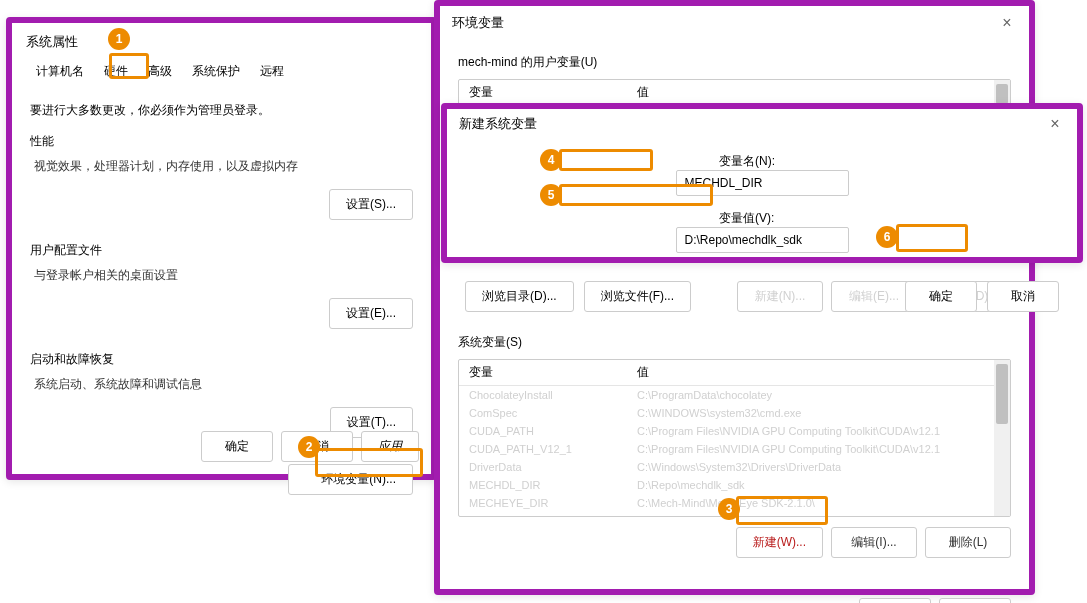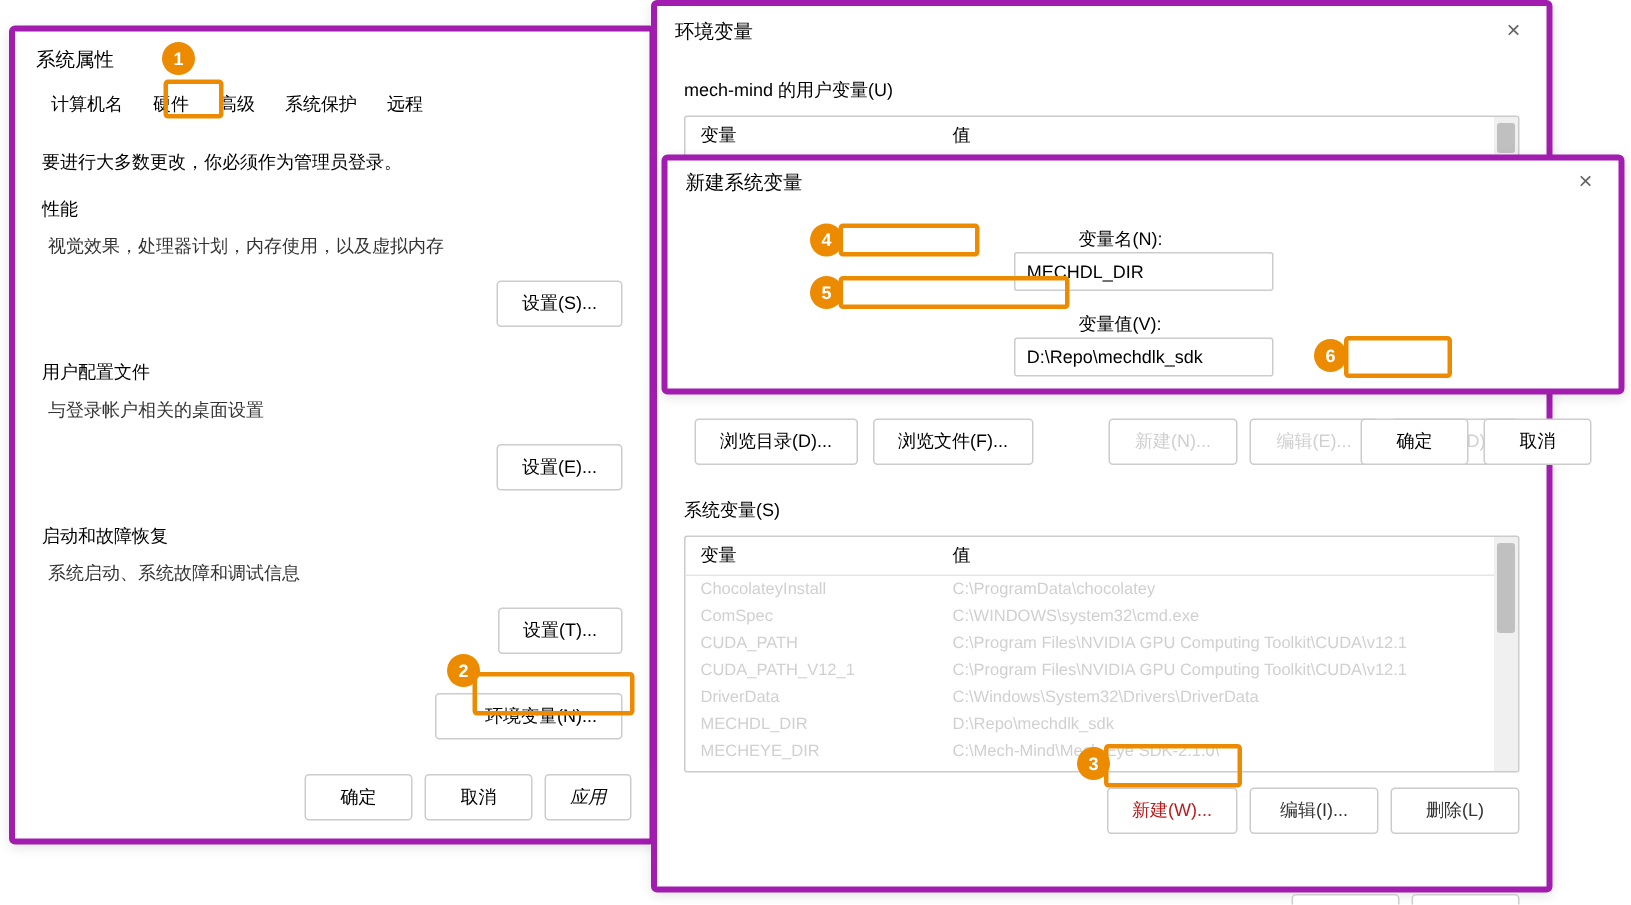--- a/index.html
+++ b/index.html
@@ -1,23 +1,23 @@
 <!DOCTYPE html>
 <html><head>
 <meta charset="utf-8">
 <style>
 * { box-sizing: border-box; margin: 0; padding: 0; }
 body { font-family: "Microsoft YaHei", "Segoe UI", sans-serif; font-size: 12px; background: #fff; width: 1087px; height: 603px; position: relative; overflow: hidden; }
 
-.dialog { position: absolute; background: #fff; border: 4px solid #a21caf; border-radius: 4px; box-shadow: 0 2px 8px rgba(0,0,0,0.1); }
+.dialog { position: absolute; background: #fff; border: 6px solid #a21caf; border-radius: 4px; box-shadow: 0 2px 8px rgba(0,0,0,0.1); }
 .titlebar { display: flex; justify-content: space-between; align-items: center; padding: 8px 12px; font-size: 13px; }
 .close-x { font-size: 16px; color: #666; cursor: pointer; width: 20px; text-align: center; }
 
 
-.sysprops { left: 6px; top: 17px; width: 431px; height: 546px; }
+.sysprops { left: 6px; top: 17px; width: 431px; height: 463px; }
 .sysprops .titlebar { padding: 10px 14px 6px; }
 .tabs { display: flex; padding: 0 14px; gap: 0; }
 .tab { padding: 6px 10px; cursor: pointer; font-size: 12px; }
 .tab.active { position: relative; }
 .sysprops-body { padding: 10px 18px; }
 .intro-text { margin: 6px 0 14px; font-size: 12px; }
 .section { margin-bottom: 22px; }
 .section-title { font-size: 12px; margin-bottom: 8px; }
 .section-desc { font-size: 12px; color: #333; margin-bottom: 14px; padding-left: 4px; }
 .section-btn { float: right; }

